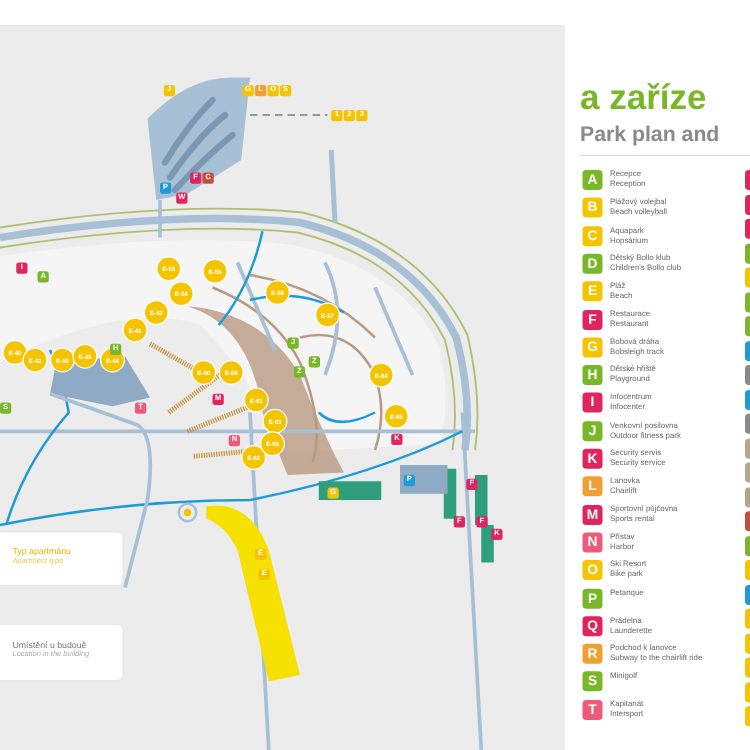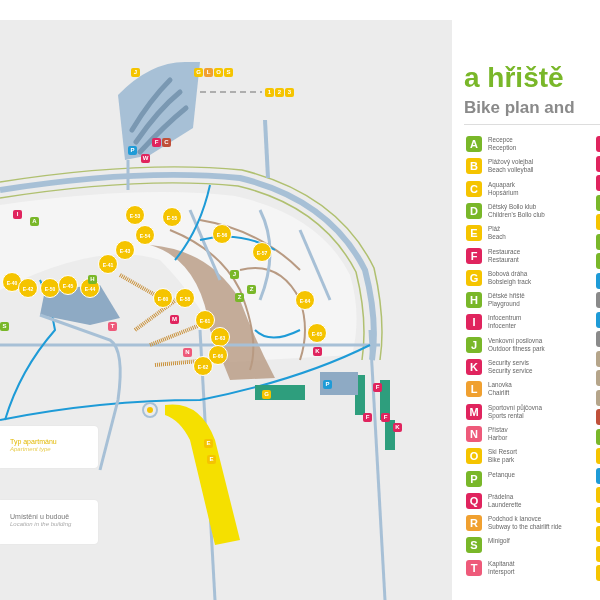--- a/index.html
+++ b/index.html
@@ -146,22 +146,22 @@
     <div class="l1" style="color:#e2b800;margin-top:12px">Typ apartmánu</div>
     <div class="l2" style="color:#e8cd50">Apartment type</div>
   </div>
   <div class="infobox" style="top:480px;height:44px">
     <div class="l1" style="color:#777;margin-top:13px">Umístění u budouě</div>
     <div class="l2" style="color:#aaa">Location in the building</div>
   </div>
 </div>
 
 <div id="panel">
-  <div class="t2">a hřiště</div>
-  <div class="t3">Bike plan and</div>
+  <div class="t2">a zaříze</div>
+  <div class="t3">Park plan and</div>
   <div class="rule"></div>
   <div id="legend-list">
       <div class="leg" style="top: 136px;">
         <div class="sq" style="background:#79b729">A</div>
         <div class="cz">Recepce</div>
         <div class="en">Reception</div>
       </div>
       <div class="leg" style="top: 158.3px;">
         <div class="sq" style="background:#f5c400">B</div>
         <div class="cz">Plážový volejbal</div>

